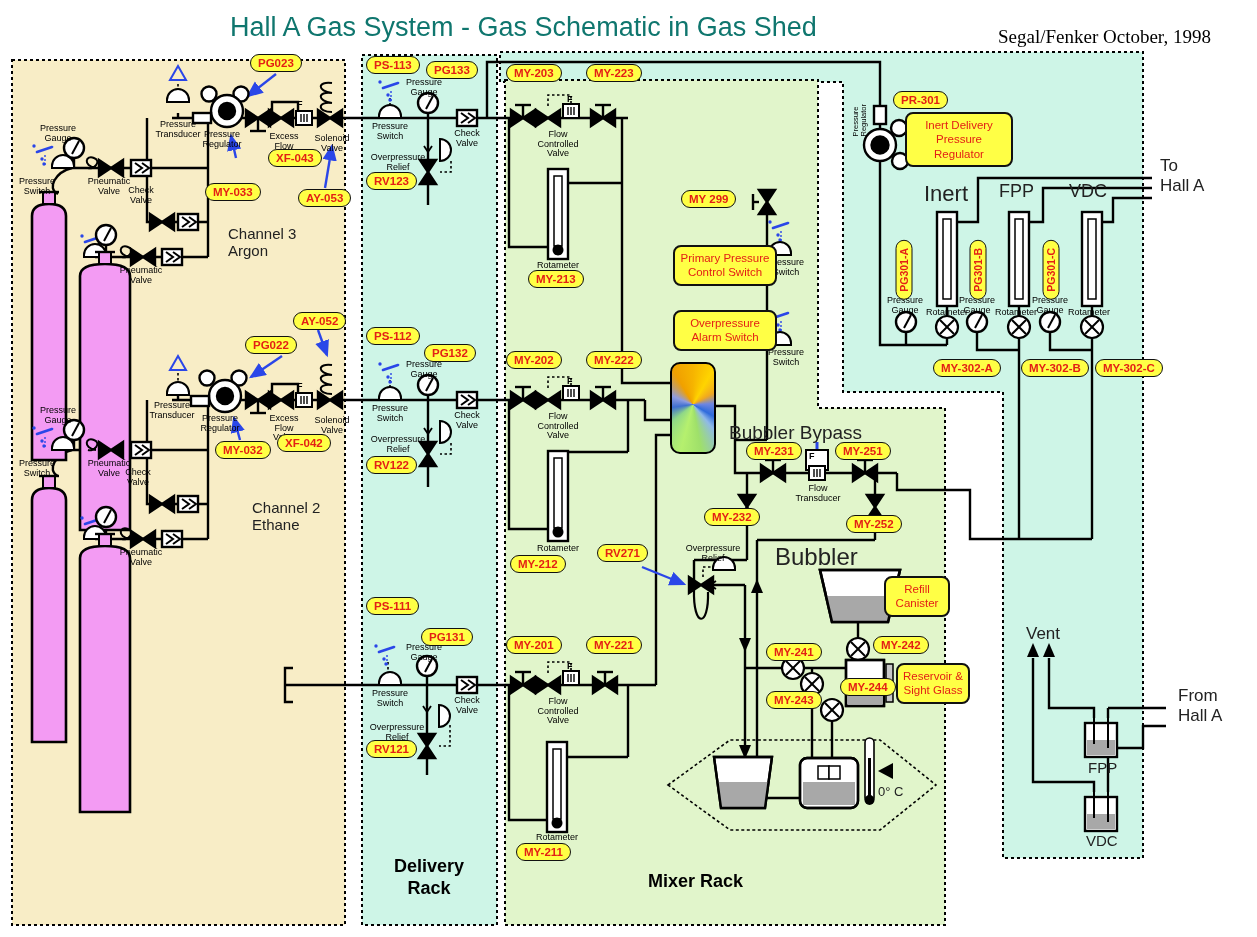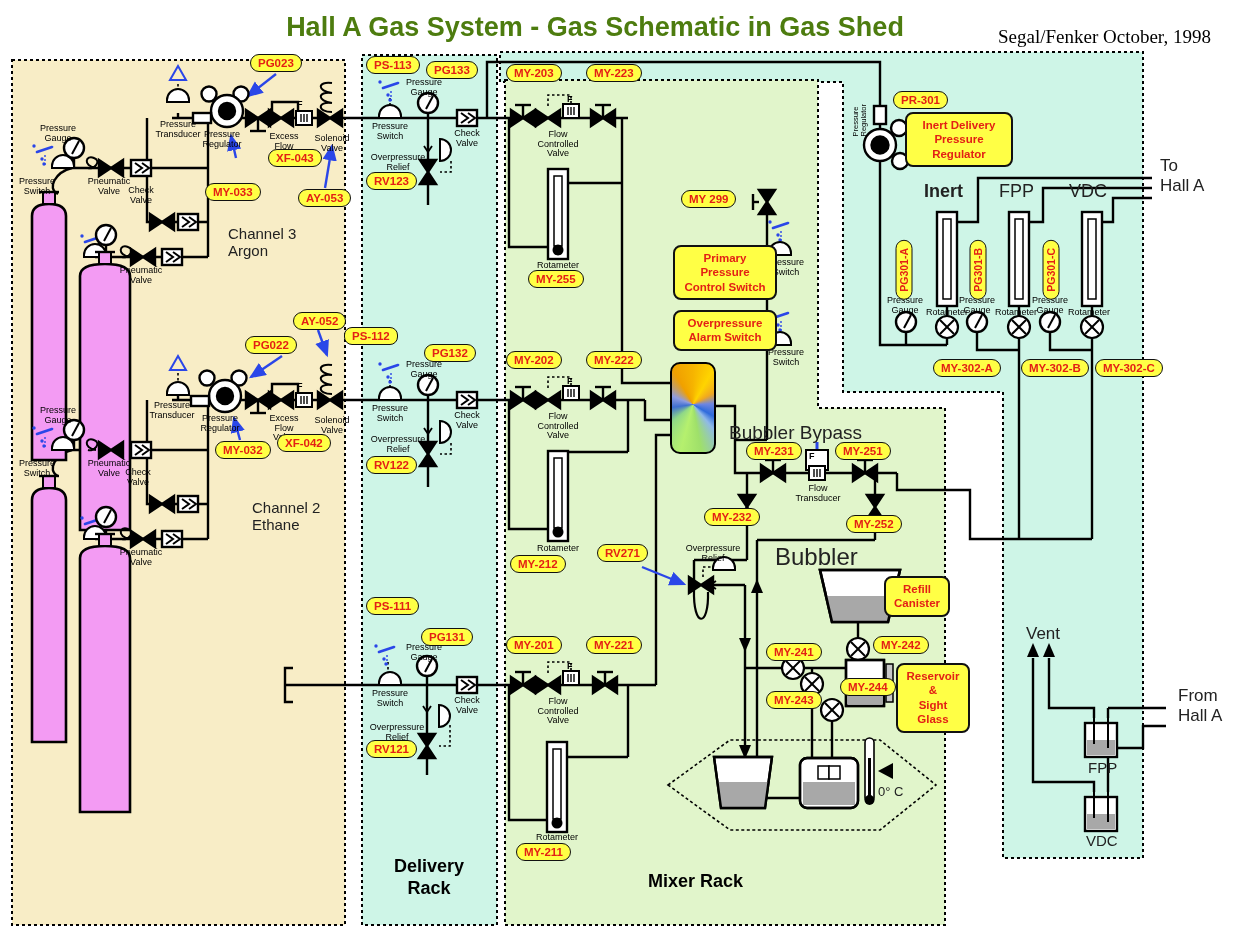--- a/index.html
+++ b/index.html
@@ -6,30 +6,30 @@
   #stage{position:relative;width:1257px;height:937px;background:#fff;overflow:hidden;
          font-family:"Liberation Sans",sans-serif;}
   #bg{position:absolute;left:0;top:0;}
   .pill{position:absolute;background:#ffff45;border:1.6px solid #111;border-radius:10px;
         color:#e32015;font-weight:700;font-size:11.5px;line-height:1.05;padding:2px 7px;
         white-space:nowrap;z-index:6;}
   .vpill{position:absolute;background:#ffff45;border:1.6px solid #111;border-radius:9px;
         color:#e32015;font-weight:700;font-size:10.5px;line-height:1;padding:7px 2px;
         writing-mode:vertical-rl;transform:rotate(180deg);z-index:6;}
   .ybox{position:absolute;background:#ffff45;border:2px solid #111;border-radius:8px;
-        color:#e32015;font-weight:700;font-size:11.5px;line-height:1.25;padding:4px 4px;
+        color:#e32015;font-weight:400;font-size:11.5px;line-height:1.25;padding:4px 4px;
         text-align:center;white-space:pre-line;z-index:6;}
   .ann{position:absolute;color:#000;font-size:9px;line-height:1.08;text-align:center;
        white-space:pre-line;transform:translateX(-50%);z-index:5;}
   .txt{position:absolute;color:#222;white-space:pre-line;z-index:5;}
   .rlabel{position:absolute;color:#000;font-weight:700;font-size:18px;line-height:1.2;
           text-align:center;white-space:pre-line;z-index:5;}
   .fchip{position:absolute;color:#000;font-size:9px;font-weight:700;z-index:6;}
-  #title{position:absolute;left:230px;top:12px;width:730px;text-align:center;
-         font-size:27px;font-weight:700;color:#4d7c0f;z-index:7;}
+  #title{position:absolute;left:230px;top:12px;width:730px;text-align:left;
+         font-size:27px;font-weight:400;color:#0f766e;z-index:7;}
   #credit{position:absolute;left:998px;top:26px;font-family:"Liberation Serif",serif;
           font-size:19px;color:#000;z-index:7;}
   #mixer{position:absolute;left:670px;top:362px;width:42px;height:88px;border:2.4px solid #000;
          border-radius:10px;z-index:4;
          background:conic-gradient(from 0deg at 50% 46%,
            #f6b400,#ffd400 30deg,#f0a820 60deg,#6f86e0 88deg,#2f6bdc 120deg,
            #8fb9e8 140deg,#9fe06a 170deg,#b5f06e 195deg,#8fd887 230deg,
            #3f6fd0 262deg,#8f9ce0 292deg,#f0a000 330deg,#f6b400 360deg);}
   #vreg{position:absolute;left:852px;top:104px;width:12px;font-size:7.5px;line-height:1.1;
         color:#000;writing-mode:vertical-rl;transform:rotate(180deg);z-index:5;white-space:pre-line;}
@@ -450,21 +450,21 @@
 <div class="rlabel" style="left:383px;top:856px;width:92px;">Delivery
 Rack</div>
 <div class="rlabel" style="left:648px;top:871px;">Mixer Rack</div>
 
 <div class="txt" style="left:228px;top:225px;font-size:15px;">Channel 3
 Argon</div>
 <div class="txt" style="left:252px;top:499px;font-size:15px;">Channel 2
 Ethane</div>
 <div class="txt" style="left:729px;top:422px;font-size:19px;">Bubbler Bypass</div>
 <div class="txt" style="left:775px;top:543px;font-size:24px;">Bubbler</div>
-<div class="txt" style="left:924px;top:181px;font-size:18px;font-weight:bold;">Inert</div>
+<div class="txt" style="left:924px;top:181px;font-size:22px;">Inert</div>
 <div class="txt" style="left:999px;top:181px;font-size:18px;">FPP</div>
 <div class="txt" style="left:1069px;top:181px;font-size:18px;">VDC</div>
 <div class="txt" style="left:1160px;top:156px;font-size:17px;">To
 Hall A</div>
 <div class="txt" style="left:1178px;top:686px;font-size:17px;">From
 Hall A</div>
 <div class="txt" style="left:1026px;top:624px;font-size:17px;">Vent</div>
 <div class="txt" style="left:1088px;top:759px;font-size:15px;">FPP</div>
 <div class="txt" style="left:1086px;top:832px;font-size:15px;">VDC</div>
 <div class="txt" style="left:878px;top:784px;font-size:13px;">0° C</div>
@@ -476,29 +476,29 @@
 <div class="pill" style="left:205px;top:159px;margin-top:24px;">MY-033</div>
 <div class="pill" style="left:268px;top:149px;">XF-043</div>
 <div class="pill" style="left:298px;top:189px;">AY-053</div>
 <div class="pill" style="left:293px;top:312px;">AY-052</div>
 <div class="pill" style="left:245px;top:336px;">PG022</div>
 <div class="pill" style="left:215px;top:441px;">MY-032</div>
 <div class="pill" style="left:277px;top:434px;">XF-042</div>
 <div class="pill" style="left:366px;top:56px;">PS-113</div>
 <div class="pill" style="left:426px;top:61px;">PG133</div>
 <div class="pill" style="left:366px;top:172px;">RV123</div>
-<div class="pill" style="left:344px;top:327px;border-radius:8px;">PS-112</div>
+<div class="pill" style="left:366px;top:327px;">PS-112</div>
 <div class="pill" style="left:424px;top:344px;">PG132</div>
 <div class="pill" style="left:366px;top:456px;">RV122</div>
 <div class="pill" style="left:366px;top:597px;">PS-111</div>
 <div class="pill" style="left:421px;top:628px;">PG131</div>
 <div class="pill" style="left:366px;top:740px;">RV121</div>
 <div class="pill" style="left:506px;top:64px;">MY-203</div>
 <div class="pill" style="left:586px;top:64px;">MY-223</div>
-<div class="pill" style="left:528px;top:270px;">MY-255</div>
+<div class="pill" style="left:528px;top:270px;">MY-213</div>
 <div class="pill" style="left:506px;top:351px;">MY-202</div>
 <div class="pill" style="left:586px;top:351px;">MY-222</div>
 <div class="pill" style="left:510px;top:555px;">MY-212</div>
 <div class="pill" style="left:506px;top:636px;">MY-201</div>
 <div class="pill" style="left:586px;top:636px;">MY-221</div>
 <div class="pill" style="left:516px;top:843px;">MY-211</div>
 <div class="pill" style="left:681px;top:190px;">MY 299</div>
 <div class="pill" style="left:893px;top:91px;">PR-301</div>
 <div class="pill" style="left:746px;top:442px;">MY-231</div>
 <div class="pill" style="left:835px;top:442px;">MY-251</div>

